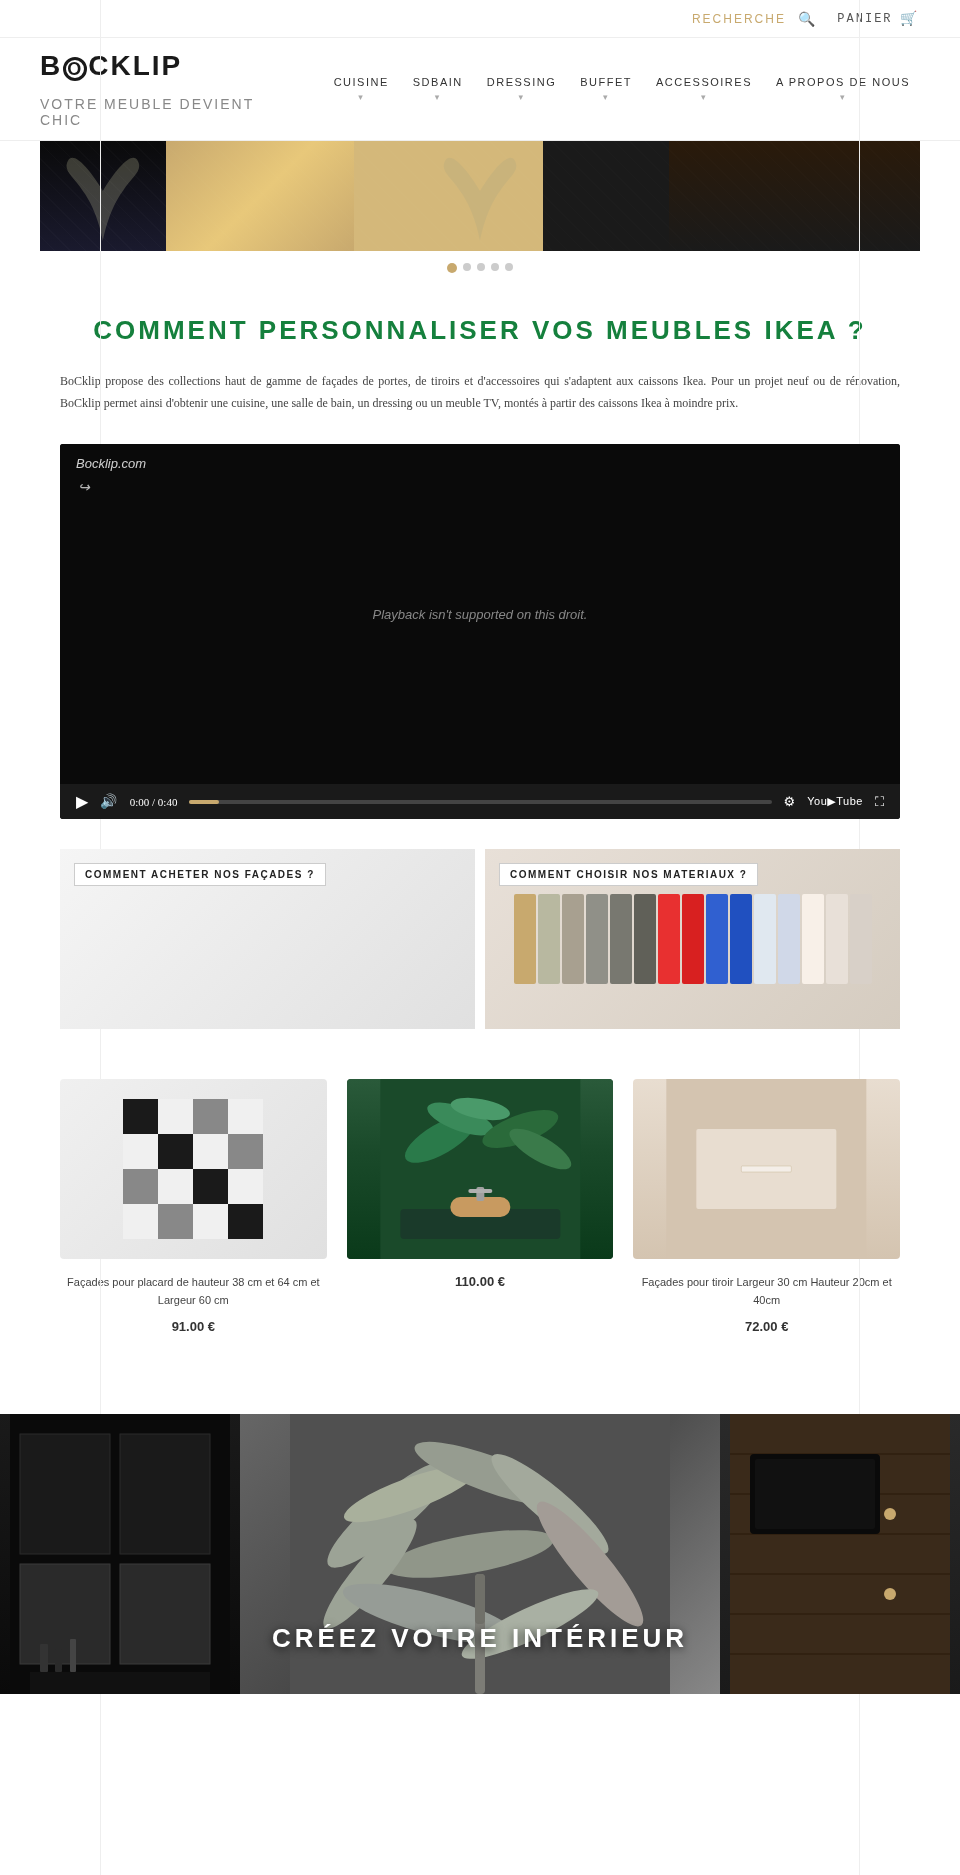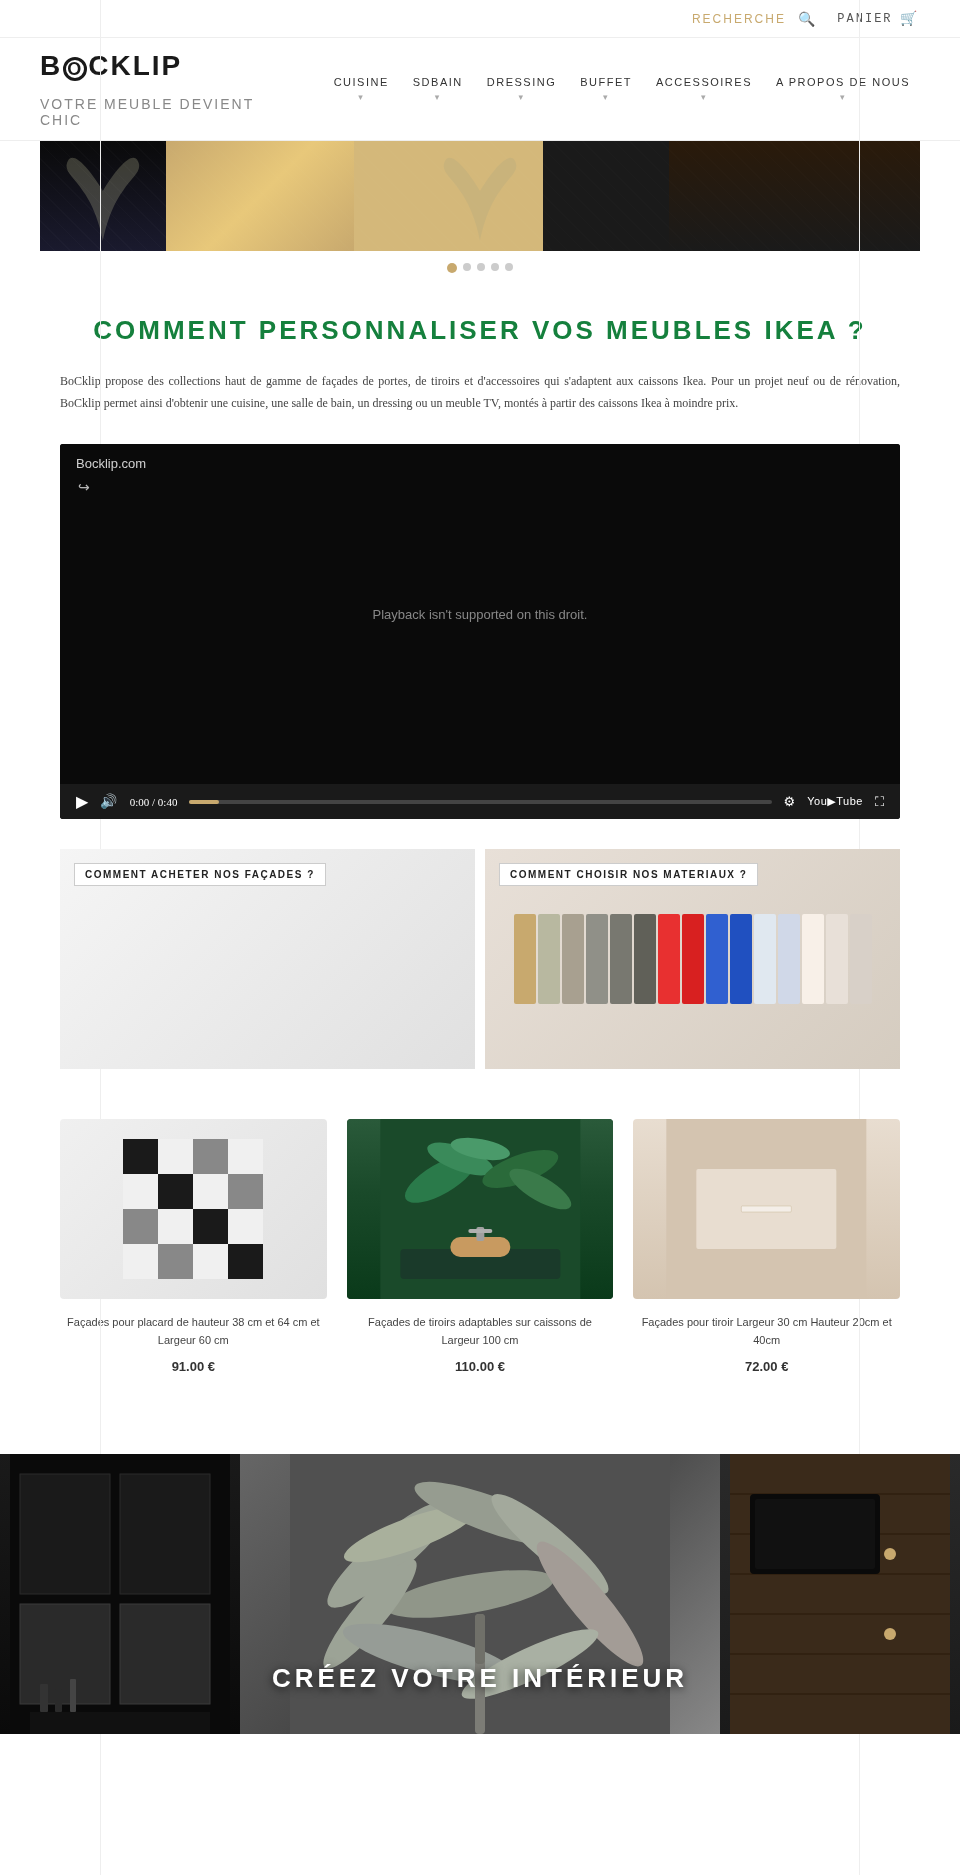--- a/index.html
+++ b/index.html
@@ -194,20 +194,21 @@
     }
     .video-screen {
       width: 100%;
       height: 340px;
       background: #0a0a0a;
       display: flex;
       flex-direction: column;
       align-items: center;
       justify-content: center;
       position: relative;
+      font-style: italic;
     }
     .video-logo {
       position: absolute;
       top: 12px;
       left: 16px;
       color: #fff;
       font-size: 13px;
       font-family: 'Arial', sans-serif;
       opacity: 0.8;
     }
@@ -252,21 +253,21 @@
     .ctrl-fullscreen { color: #fff; font-size: 13px; cursor: pointer; }
 
     
     .promo-row {
       display: flex;
       gap: 10px;
       margin-bottom: 50px;
     }
     .promo-card {
       flex: 1;
-      height: 220px;
+      height: 180px;
       position: relative;
       overflow: hidden;
       cursor: pointer;
     }
     .promo-card-bg {
       width: 100%;
       height: 100%;
       display: flex;
       align-items: center;
       justify-content: center;
@@ -659,21 +660,20 @@
               <ellipse cx="100" cy="30" rx="30" ry="10" fill="#4a9a6a" transform="rotate(10,100,30)"></ellipse>
 
               <rect x="20" y="130" width="160" height="30" fill="#1a3a2a" rx="4"></rect>
               <rect x="70" y="118" width="60" height="20" fill="#c89a60" rx="10"></rect>
 
               <rect x="96" y="108" width="8" height="14" fill="#a0a0a0" rx="2"></rect>
               <rect x="88" y="110" width="24" height="4" fill="#b0b0b0" rx="2"></rect>
             </svg>
           </div>
         </div>
-        <div class="product-title">Façades de tiroirs adaptables sur caissons de Largeur 100 cm</div>
         <div class="product-price">110.00 €</div>
       </div>
 
       <div class="product-card">
         <div class="product-image product-img-3">
           <div class="beige-scene">
             <svg width="100%" height="100%" viewBox="0 0 200 180">
               <rect width="200" height="180" fill="#d4c4b0"></rect>
 
               <rect x="30" y="50" width="140" height="80" fill="#e8ddd0" rx="2"></rect>

